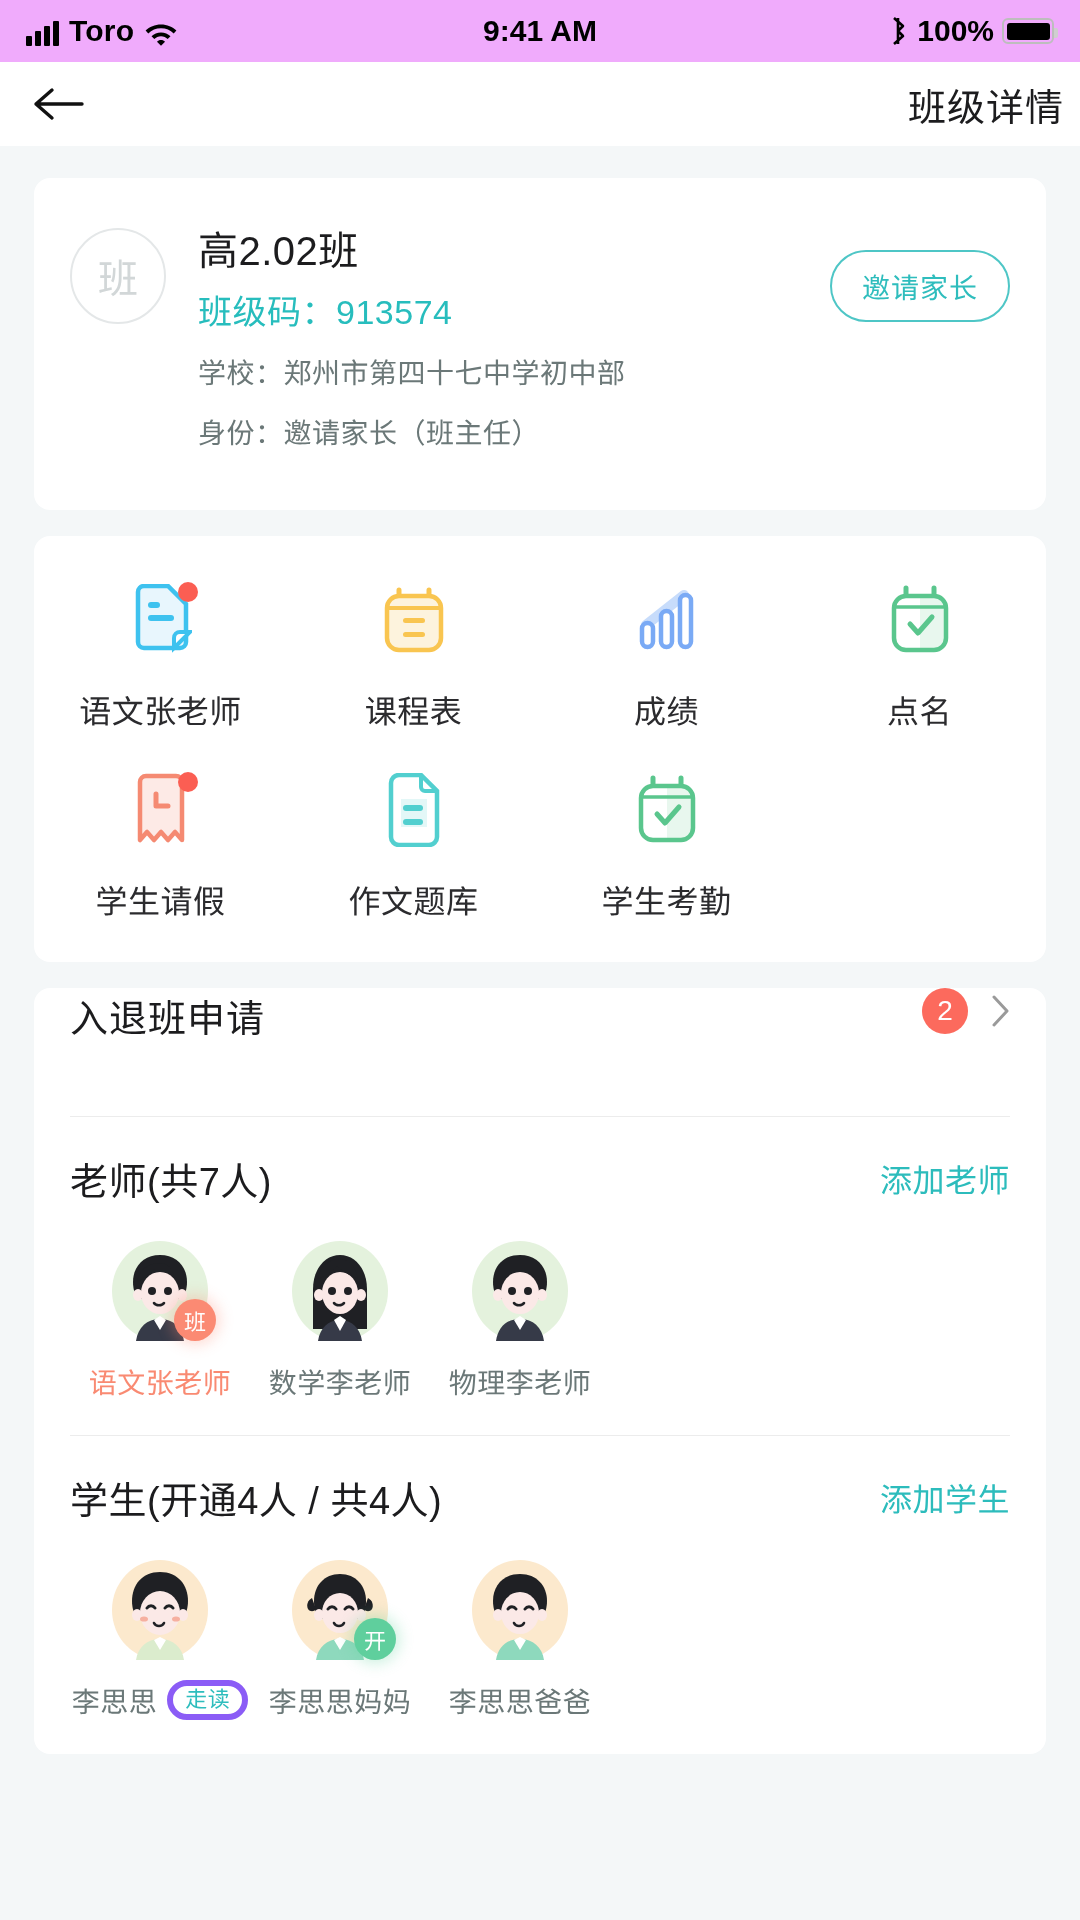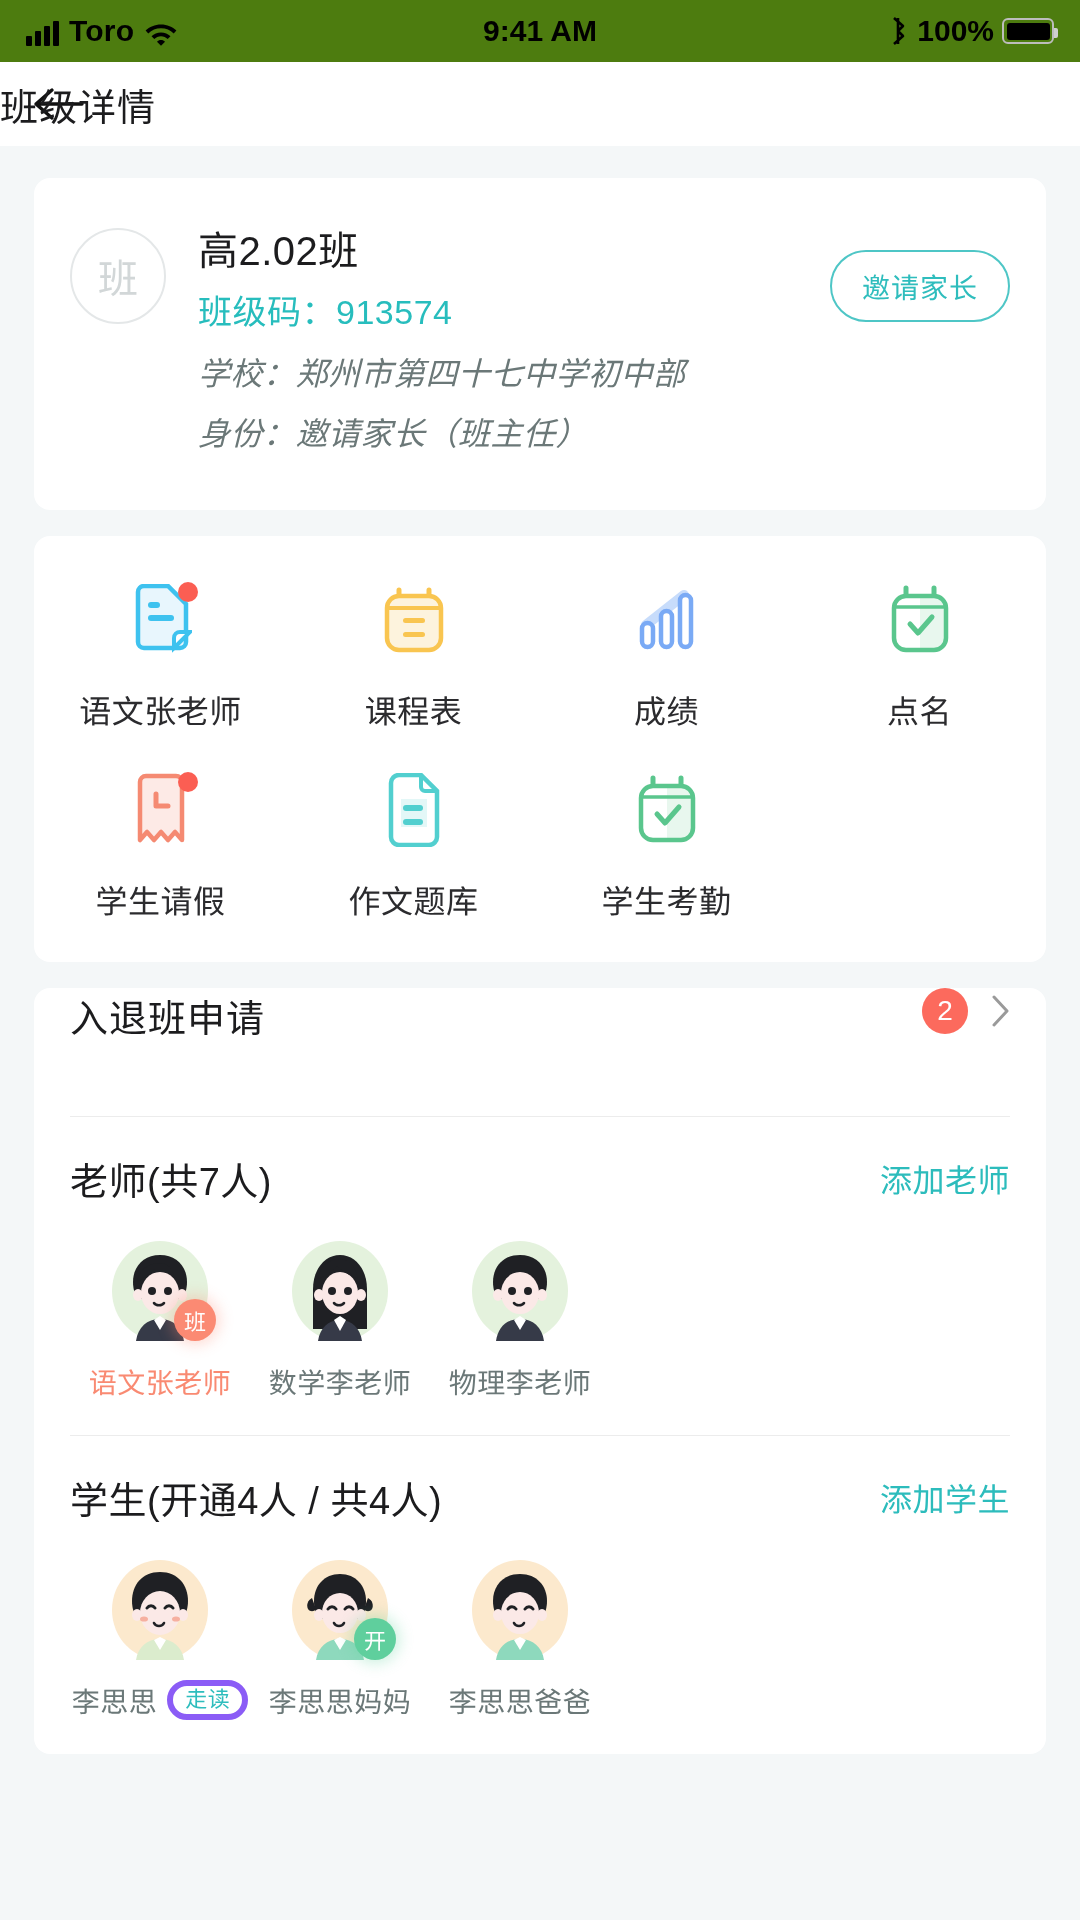--- a/index.html
+++ b/index.html
@@ -17,21 +17,21 @@
     position: relative;
     width: 1080px;
     height: 1920px;
     overflow: hidden;
     background: #f4f7f8;
   }
 
   
   .statusbar {
     height: 62px;
-    background: #4d7c0f;
+    background: #f0abfc;
     display: flex;
     align-items: center;
     padding: 0 26px;
     position: relative;
   }
   .sb-left { display: flex; align-items: flex-end; gap: 10px; }
   .signal { display: flex; align-items: flex-end; gap: 3px; height: 26px; }
   .signal i { display: block; width: 6px; background: #000; border-radius: 1px; }
   .signal i:nth-child(1) { height: 10px; }
   .signal i:nth-child(2) { height: 15px; }
@@ -67,22 +67,22 @@
   .navbar {
     height: 84px; background: #fff;
     display: flex; align-items: center; position: relative;
     padding: 0 30px;
   }
   .back-btn {
     width: 70px; height: 70px; display: flex; align-items: center; justify-content: flex-start;
     cursor: pointer;
   }
   .nav-title {
-    position: absolute; left: 0; right: 6px;
-    text-align: left; font-size: 38px; color: #1c1c1e; font-weight: 400;
+    position: absolute; left: 0; right: 16px;
+    text-align: right; font-size: 38px; color: #1c1c1e; font-weight: 400;
     letter-spacing: 1px;
   }
 
   
   .card {
     background: #fff;
     border-radius: 16px;
     margin: 0 34px 26px 34px;
   }
   .spacer-top { height: 32px; }
@@ -96,21 +96,21 @@
     display: flex; align-items: center; justify-content: center;
     flex: 0 0 96px; margin-top: 6px;
   }
   .class-avatar span {
     font-size: 40px; color: #d2d7d8; font-weight: 500;
   }
   .class-info { margin-left: 32px; }
   .class-name { font-size: 40px; color: #1c1c1e; line-height: 58px; letter-spacing: .5px; }
   .class-code { font-size: 34px; color: #27bdbd; line-height: 64px; letter-spacing: .5px; }
   .class-school, .class-role {
-    font-size: 32px; color: #6b7878; line-height: 60px; letter-spacing: .5px; font-style: italic;
+    font-size: 28px; color: #6b7878; line-height: 60px; letter-spacing: .5px;
   }
   .invite-btn {
     position: absolute; right: 36px; top: 72px;
     border: 2px solid #4ec6c6; color: #2fbdbd;
     border-radius: 40px; padding: 14px 30px;
     font-size: 28px; cursor: pointer; background: #fff;
     letter-spacing: 1px;
   }
 
   

